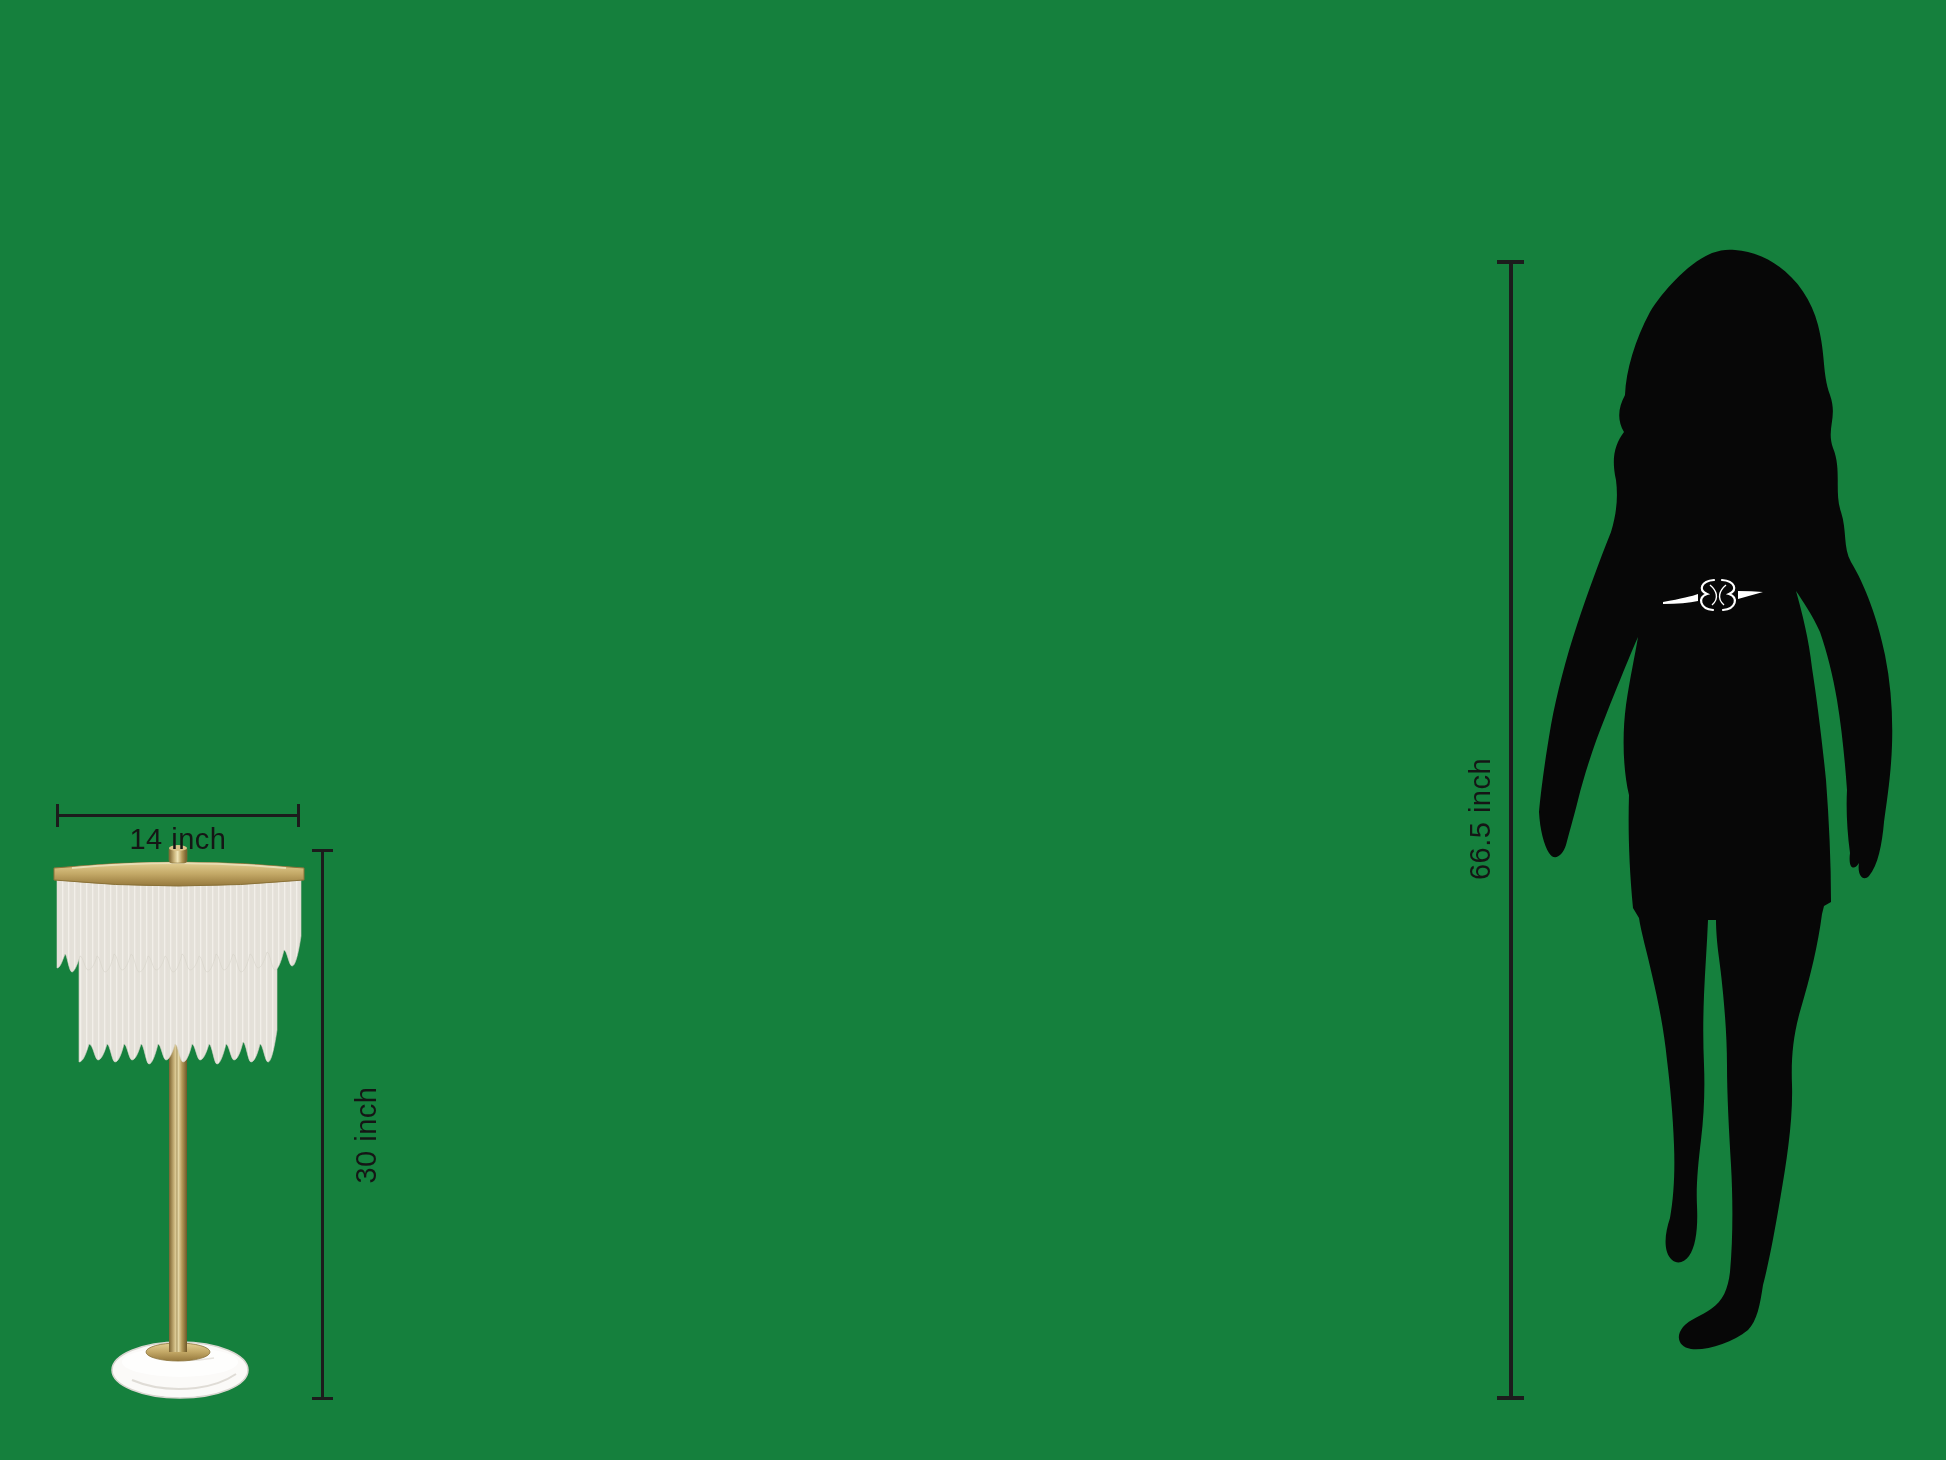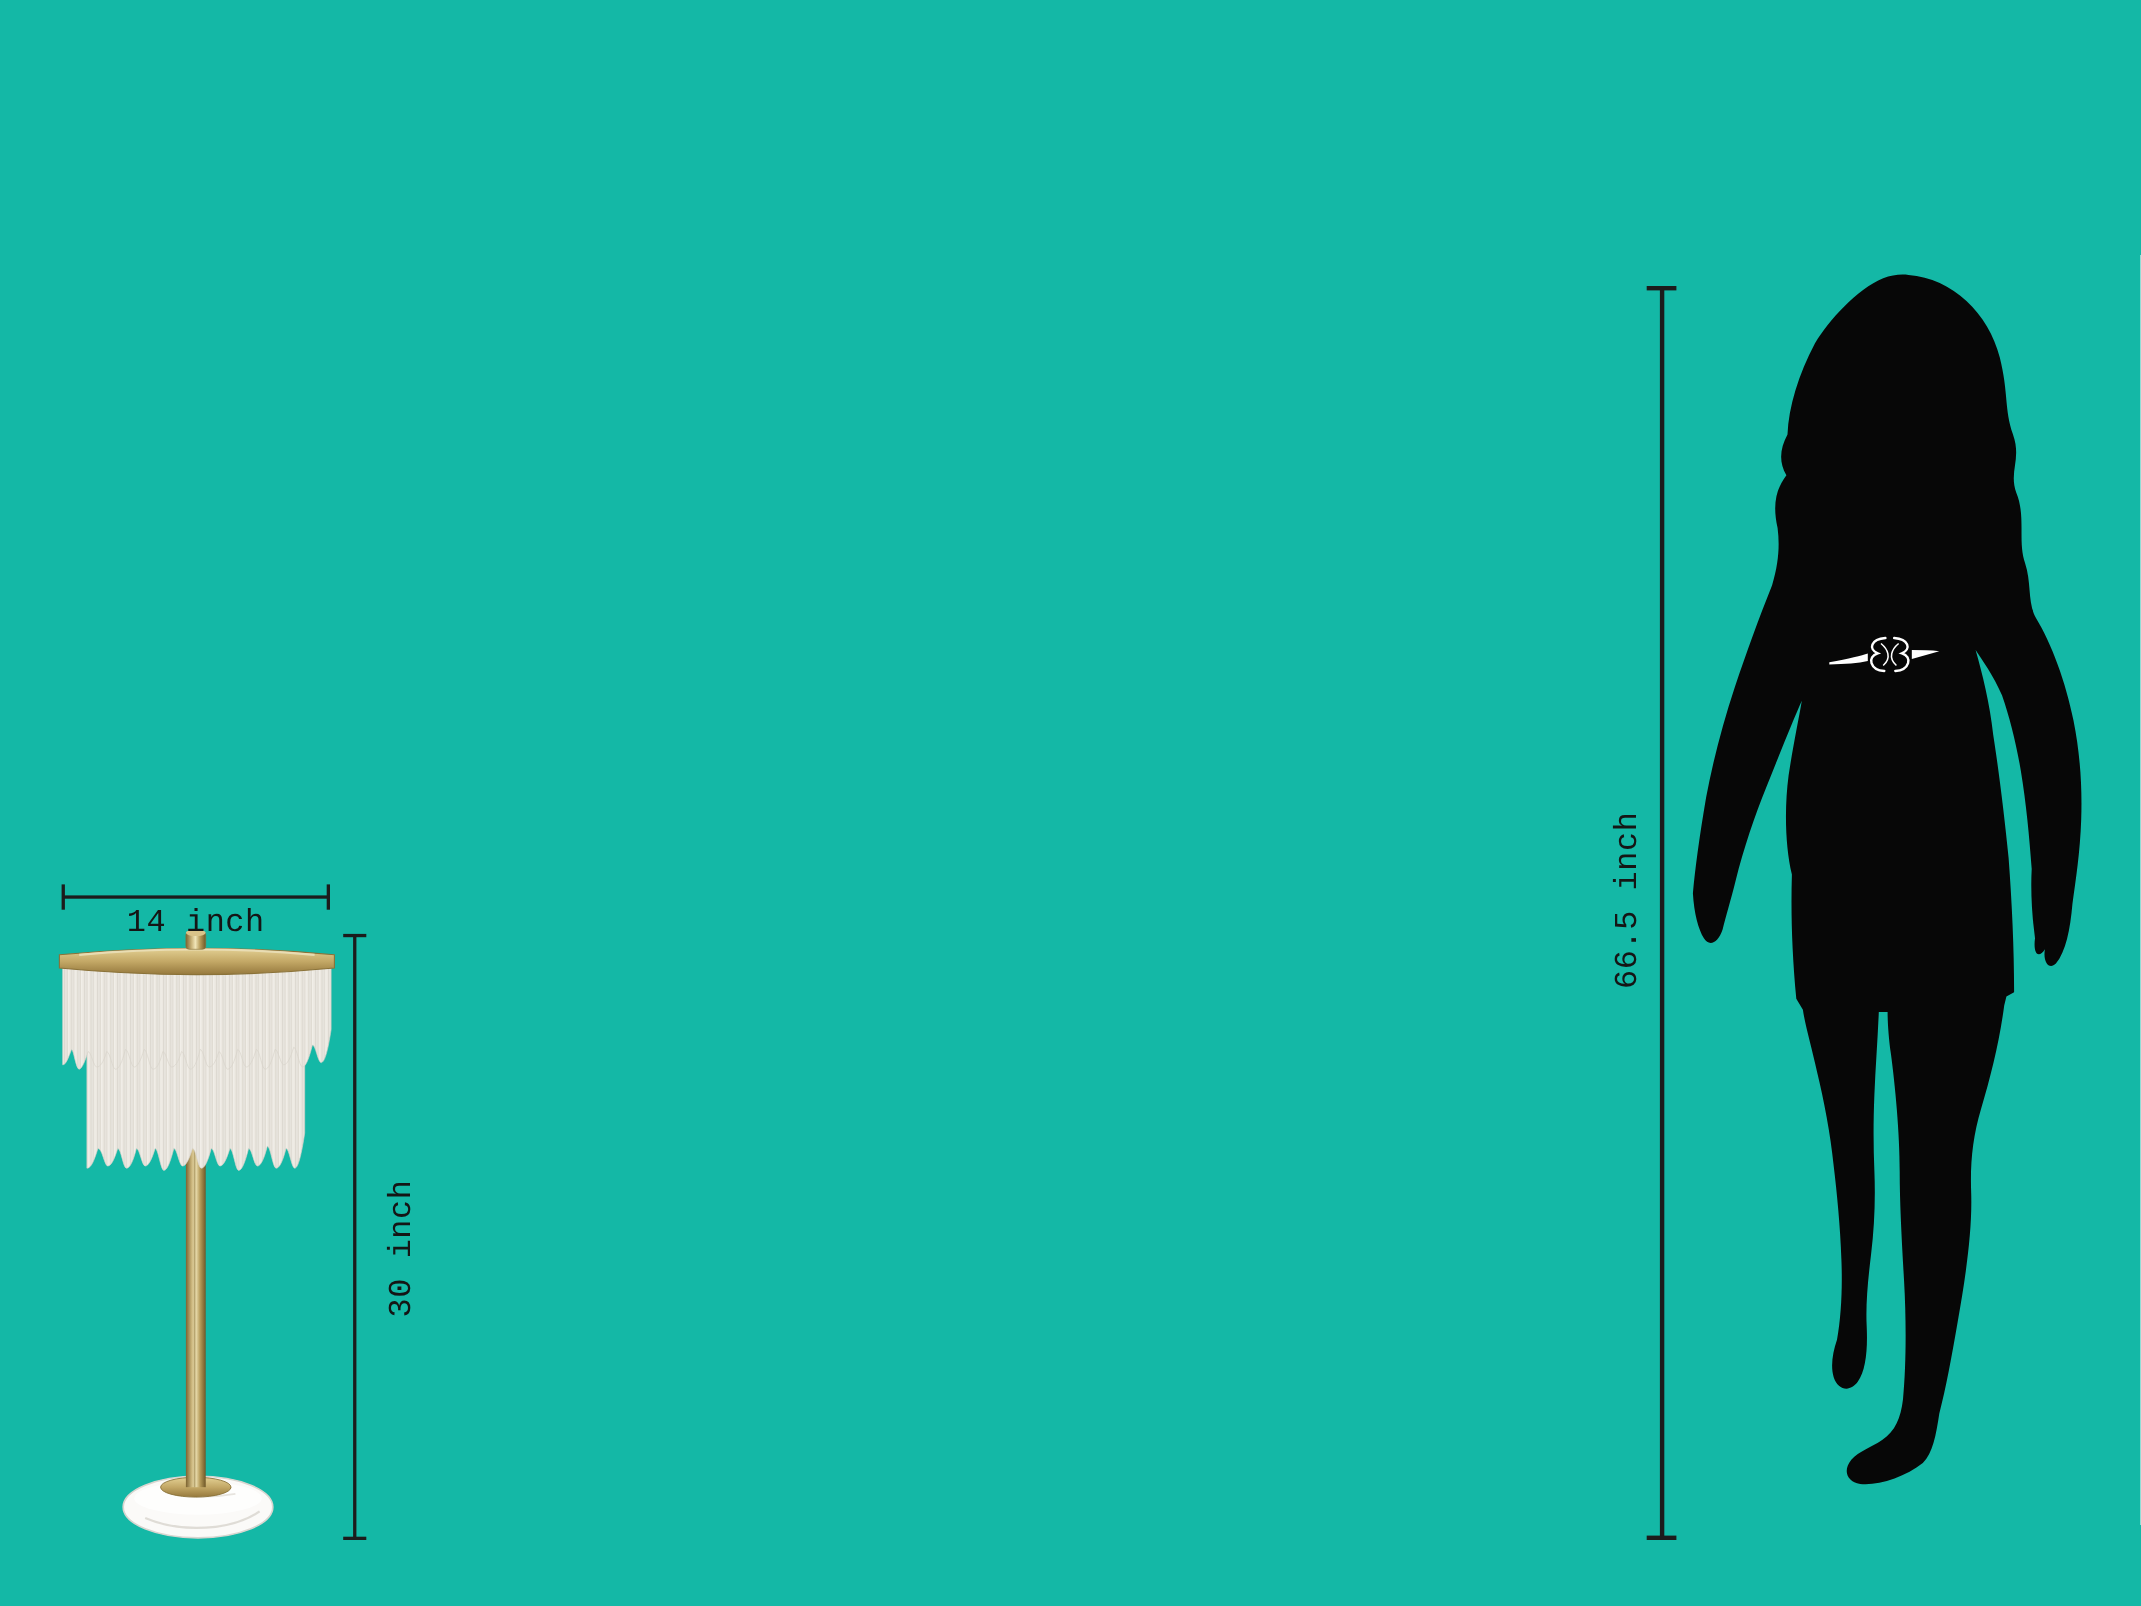--- a/index.html
+++ b/index.html
@@ -1,22 +1,22 @@
 <!DOCTYPE html>
 <html><head>
 <meta charset="utf-8">
 <style>
   html, body { margin: 0; padding: 0; background: #ffffff; }
   .canvas {
     position: relative;
     width: 1946px;
     height: 1460px;
-    background: #14b8a6;
+    background: #15803d;
     overflow: hidden;
-    font-family: Liberation Mono, monospace;
+    font-family: Liberation Sans, sans-serif;
   }
   .canvas svg { position: absolute; left: 0; top: 0; }
   .label {
     position: absolute;
     color: #151515;
     font-size: 29px;
     letter-spacing: 0.5px;
     text-align: center;
     white-space: nowrap;
     line-height: 34px;

